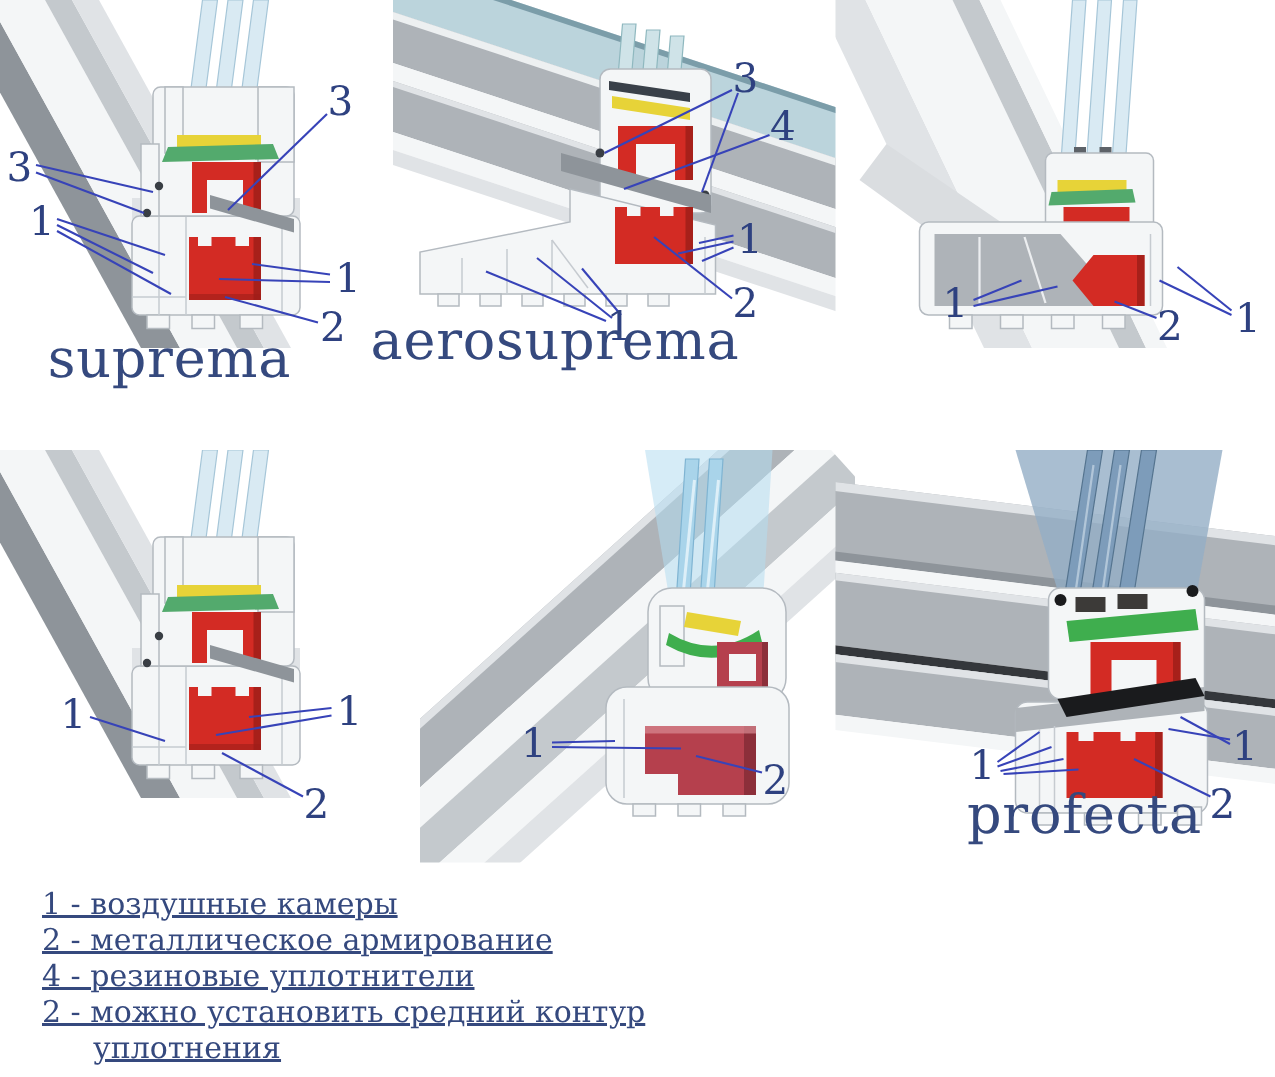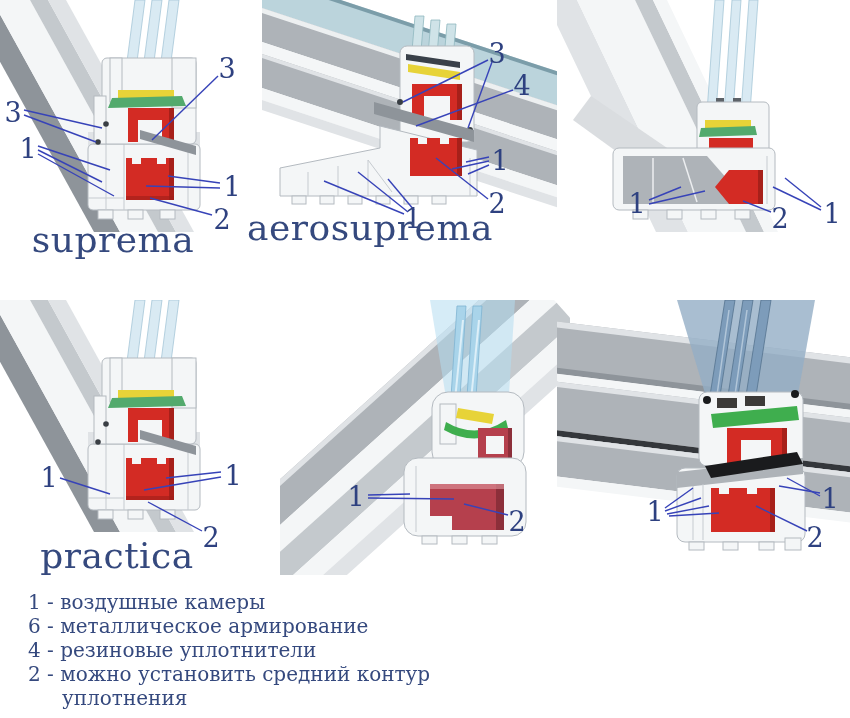--- a/index.html
+++ b/index.html
@@ -6,21 +6,21 @@
   .stage{position:relative;width:850px;height:718px;background:var(--page-bg,#fff);overflow:hidden;
          font-family:"DejaVu Serif","Liberation Serif",serif;}
   .panel{position:absolute;}
   .panel svg{position:absolute;left:0;top:0;display:block;}
   .title{position:absolute;transform:translateX(-50%);color:var(--title-text);font-size:36px;
          letter-spacing:.5px;white-space:nowrap;line-height:1;}
   .co{position:absolute;transform:translate(-50%,-50%);color:var(--callout-text);
       font-size:27px;line-height:1;}
   .legend{position:absolute;left:28px;top:590px;width:445px;color:var(--legend-text);
           font-size:20px;line-height:24px;}
-  .legend-item{padding-left:34px;text-indent:-34px;}
+  .legend-item{padding-left:34px;text-indent:-34px;text-decoration:underline;}
   
   .fw{fill:var(--pvc-white)} .fl{fill:var(--pvc-light)} .fm{fill:var(--pvc-mid)}
   .fg{fill:var(--pvc-gray)} .fd{fill:var(--pvc-dim)}
   .fr{fill:var(--steel-red)} .frd{fill:var(--steel-red-dark)}
   .fc{fill:var(--steel-crimson)} .fcd{fill:var(--steel-crimson-dark)}
   .fy{fill:var(--packer-yellow)} .fgr{fill:var(--packer-green)} .fgb{fill:var(--packer-green-bright)}
   .gp{fill:var(--glass-pale);stroke:var(--glass-pale-edge);stroke-width:.8}
   .gs{fill:var(--glass-sky);stroke:var(--glass-sky-edge);stroke-width:.8}
   .gt{fill:var(--glass-steel);stroke:var(--glass-steel-edge);stroke-width:.8}
   .gtb{fill:var(--glass-teal);stroke:#8fb8bf;stroke-width:.8}
@@ -286,21 +286,20 @@
       <g class="ld">
         <line x1="60" y1="178" x2="110" y2="194"></line>
         <line x1="221" y1="172" x2="166" y2="178"></line>
         <line x1="221" y1="177" x2="144" y2="190"></line>
         <line x1="202" y1="231" x2="148" y2="202"></line>
       </g>
     </svg>
     <span class="co" style="left:49px;top:177px">1</span>
     <span class="co" style="left:233px;top:175px">1</span>
     <span class="co" style="left:211px;top:237px">2</span>
-    <div class="title" style="left:117px;top:238px">practica</div>
   </div>
 
   <div class="panel" id="p5" style="left:280px;top:300px;width:290px;height:275px">
     <svg width="290" height="275" viewBox="0 0 290 275">
       <g transform="rotate(-42 140 150)">
         <rect class="fg" x="-90" y="78" width="430" height="34"></rect>
         <rect class="fl" x="-90" y="78" width="430" height="5"></rect>
         <rect class="fw" x="-90" y="112" width="430" height="20"></rect>
         <rect class="fm" x="-90" y="132" width="430" height="26"></rect>
         <rect class="fw" x="-90" y="158" width="430" height="20"></rect>
@@ -405,22 +404,23 @@
         <line x1="110" y1="214" x2="152" y2="206"></line>
         <line x1="112" y1="216" x2="162" y2="213"></line>
         <line x1="263" y1="193" x2="222" y2="186"></line>
         <line x1="263" y1="196" x2="230" y2="178"></line>
         <line x1="250" y1="231" x2="199" y2="206"></line>
       </g>
     </svg>
     <span class="co" style="left:98px;top:211px">1</span>
     <span class="co" style="left:273px;top:198px">1</span>
     <span class="co" style="left:258px;top:237px">2</span>
+    <div class="title" style="left:166px;top:226px">profecta</div>
   </div>
 
   <div class="legend">
     <div class="legend-item">1 - воздушные камеры</div>
-    <div class="legend-item">6 - металлическое армирование</div>
+    <div class="legend-item">2 - металлическое армирование</div>
     <div class="legend-item">4 - резиновые уплотнители</div>
     <div class="legend-item">2 - можно установить средний контур уплотнения</div>
   </div>
 
 </div>
 
 </body></html>

